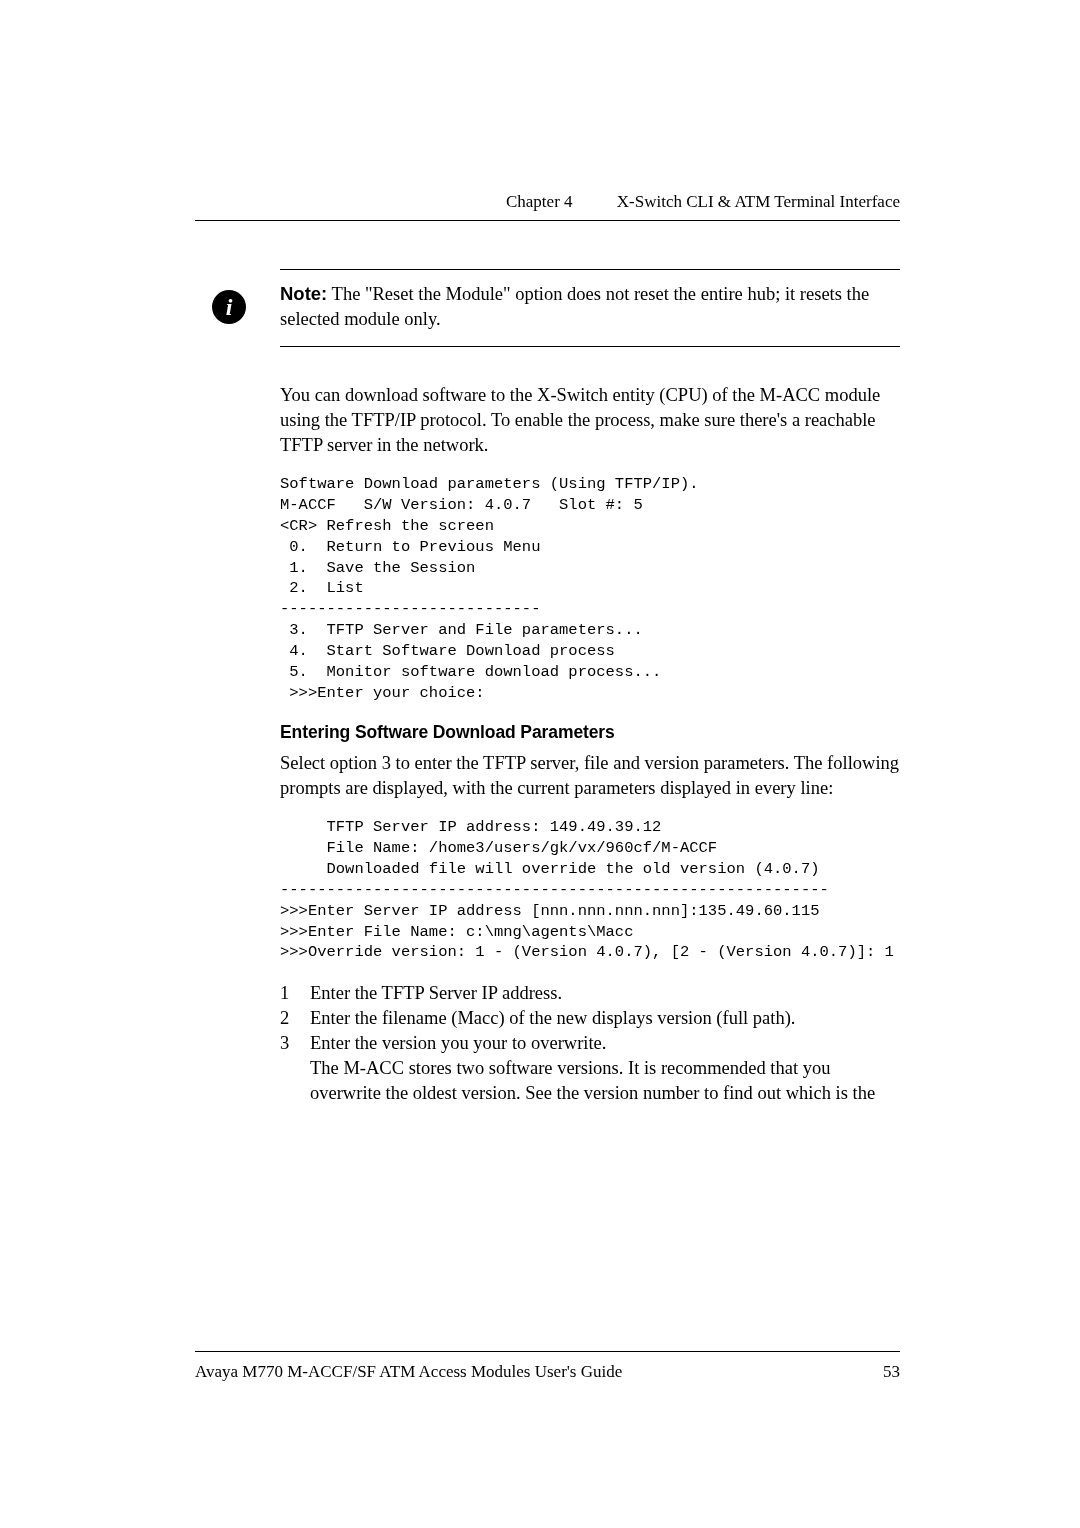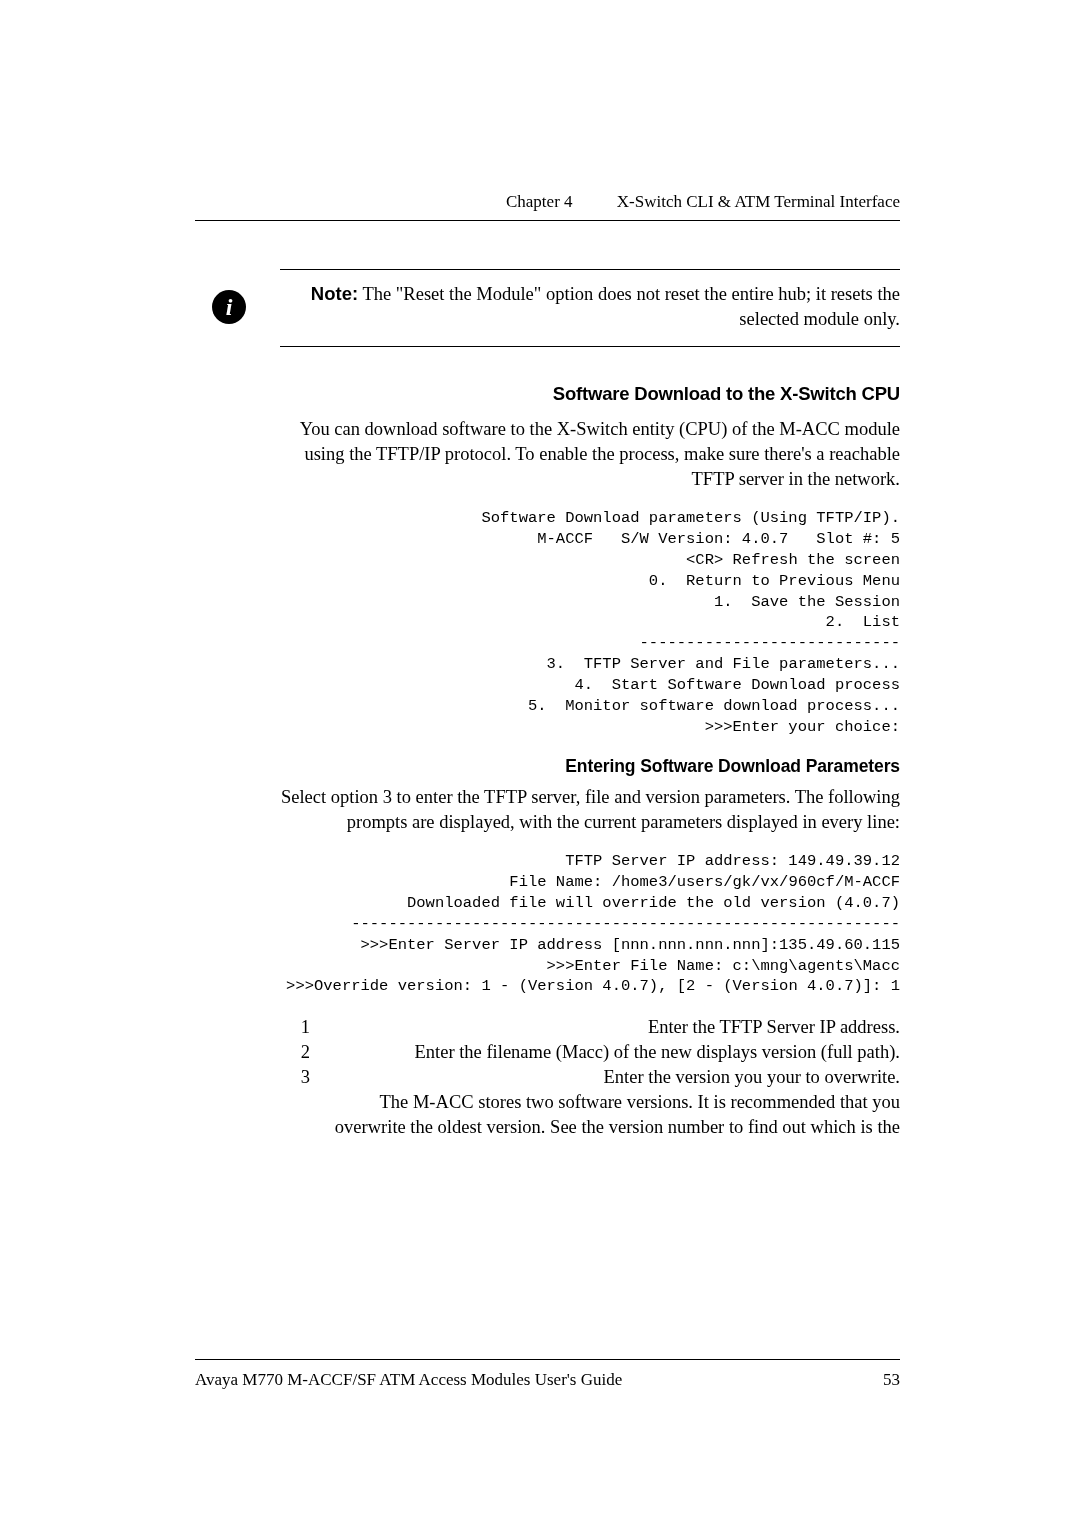--- a/index.html
+++ b/index.html
@@ -1,15 +1,15 @@
 <!DOCTYPE html>
 <html><head>
   <meta charset="utf-8">
   <style>
-    * { margin: 0; padding: 0; box-sizing: border-box; text-align: right; }
+    * { margin: 0; padding: 0; box-sizing: border-box; }
     body {
       font-family: "Palatino Linotype", "Book Antiqua", Palatino, serif;
       width: 1080px;
       height: 1528px;
       background: #fff;
       color: #000;
       position: relative;
       padding: 0;
     }
     .page {
@@ -95,21 +95,21 @@
     .ol .li {
       display: flex;
     }
     .ol .num {
       width: 30px;
       flex-shrink: 0;
     }
     .ol .txt { flex: 1; }
     .footer {
       position: absolute;
-      bottom: 138px;
+      bottom: 146px;
       left: 195px;
       right: 180px;
     }
     .footer-rule {
       border: none;
       border-top: 1.3px solid #000;
       margin-bottom: 10px;
     }
     .footer-line {
       display: flex;
@@ -128,21 +128,20 @@
   </div>
 
   <div class="note-block">
     <div class="note-icon">i</div>
     <div class="note-inner">
       <span class="note-label">Note:</span>
       <span>The "Reset the Module" option does not reset the entire hub; it resets the selected module only.</span>
     </div>
   </div>
 
-  <div class="section-heading">Software Download to the X-Switch CPU</div>
   <div class="body-para">You can download software to the X-Switch entity (CPU) of the M-ACC module using the TFTP/IP protocol. To enable the process, make sure there's a reachable TFTP server in the network.</div>
 
   <div class="code-block">Software Download parameters (Using TFTP/IP).
 M-ACCF   S/W Version: 4.0.7   Slot #: 5
 &lt;CR&gt; Refresh the screen
  0.  Return to Previous Menu
  1.  Save the Session
  2.  List
 ----------------------------
  3.  TFTP Server and File parameters...

